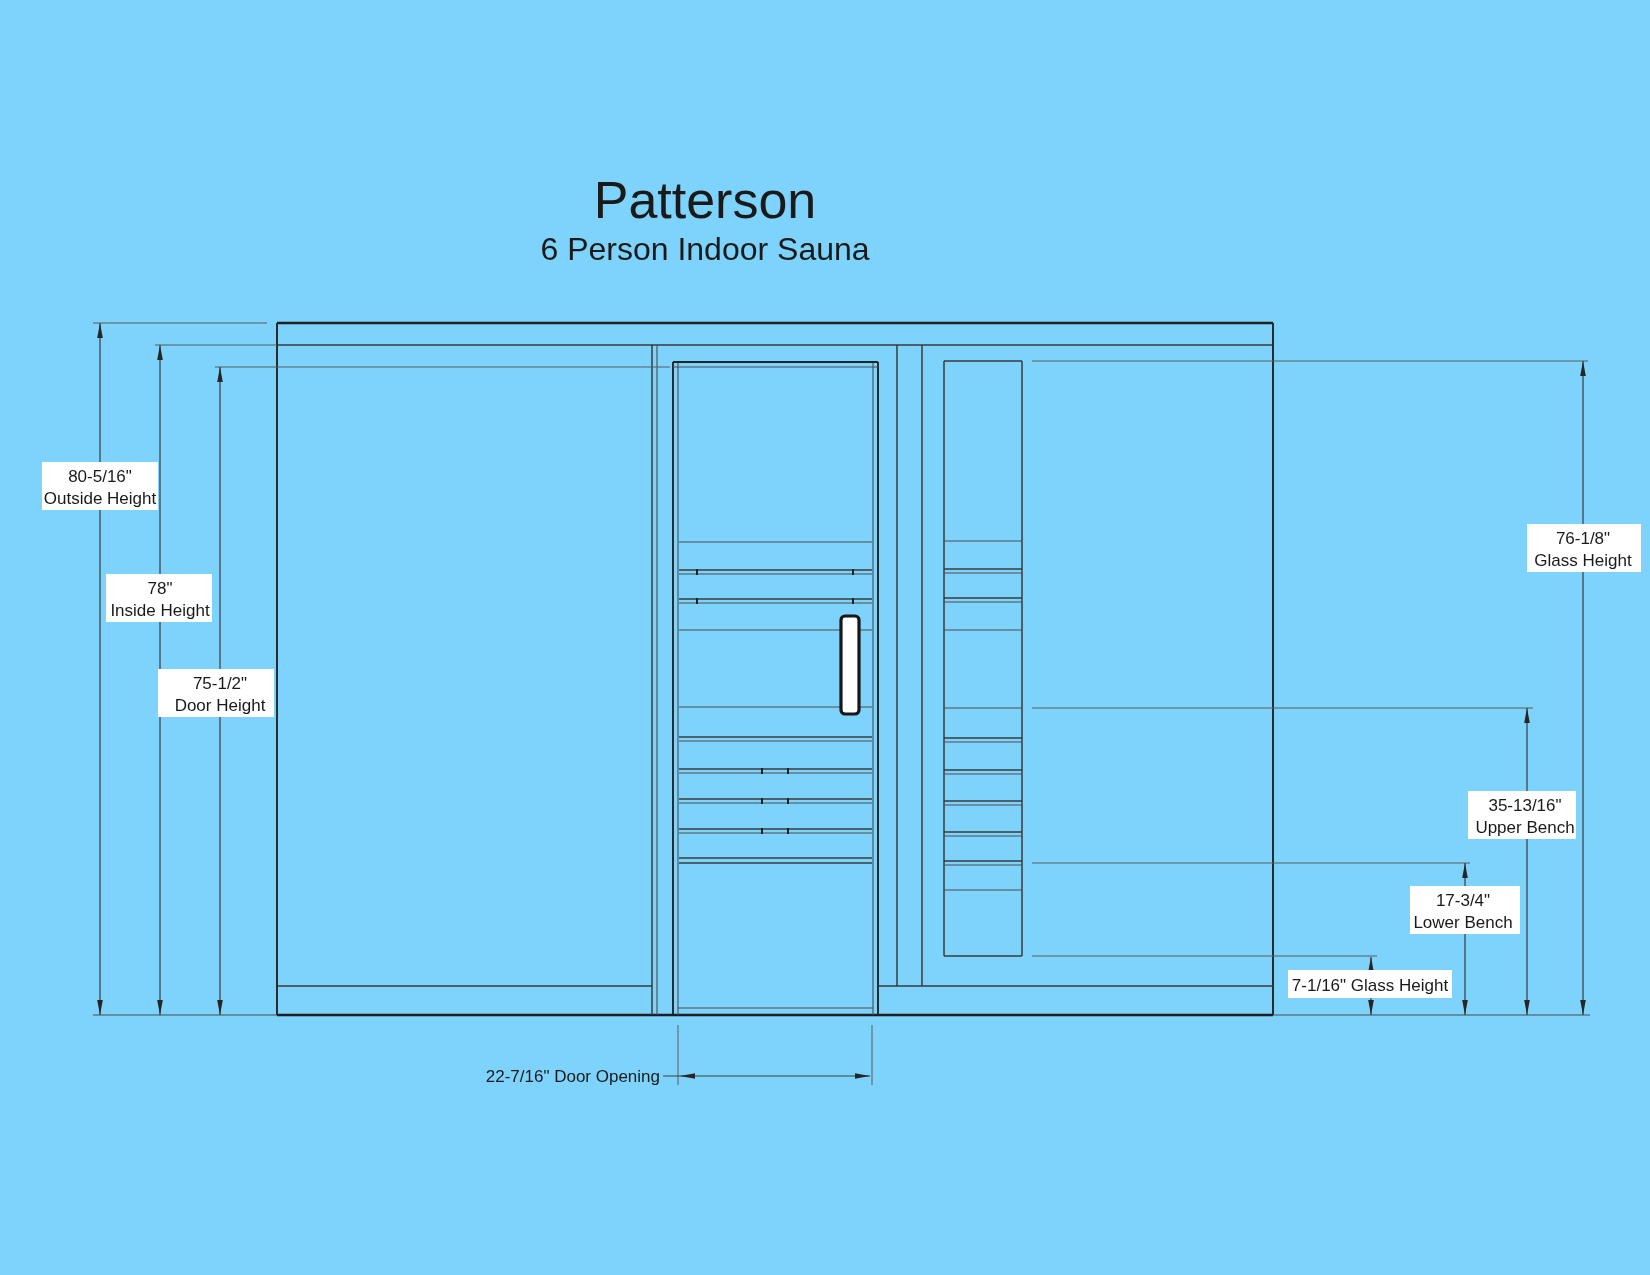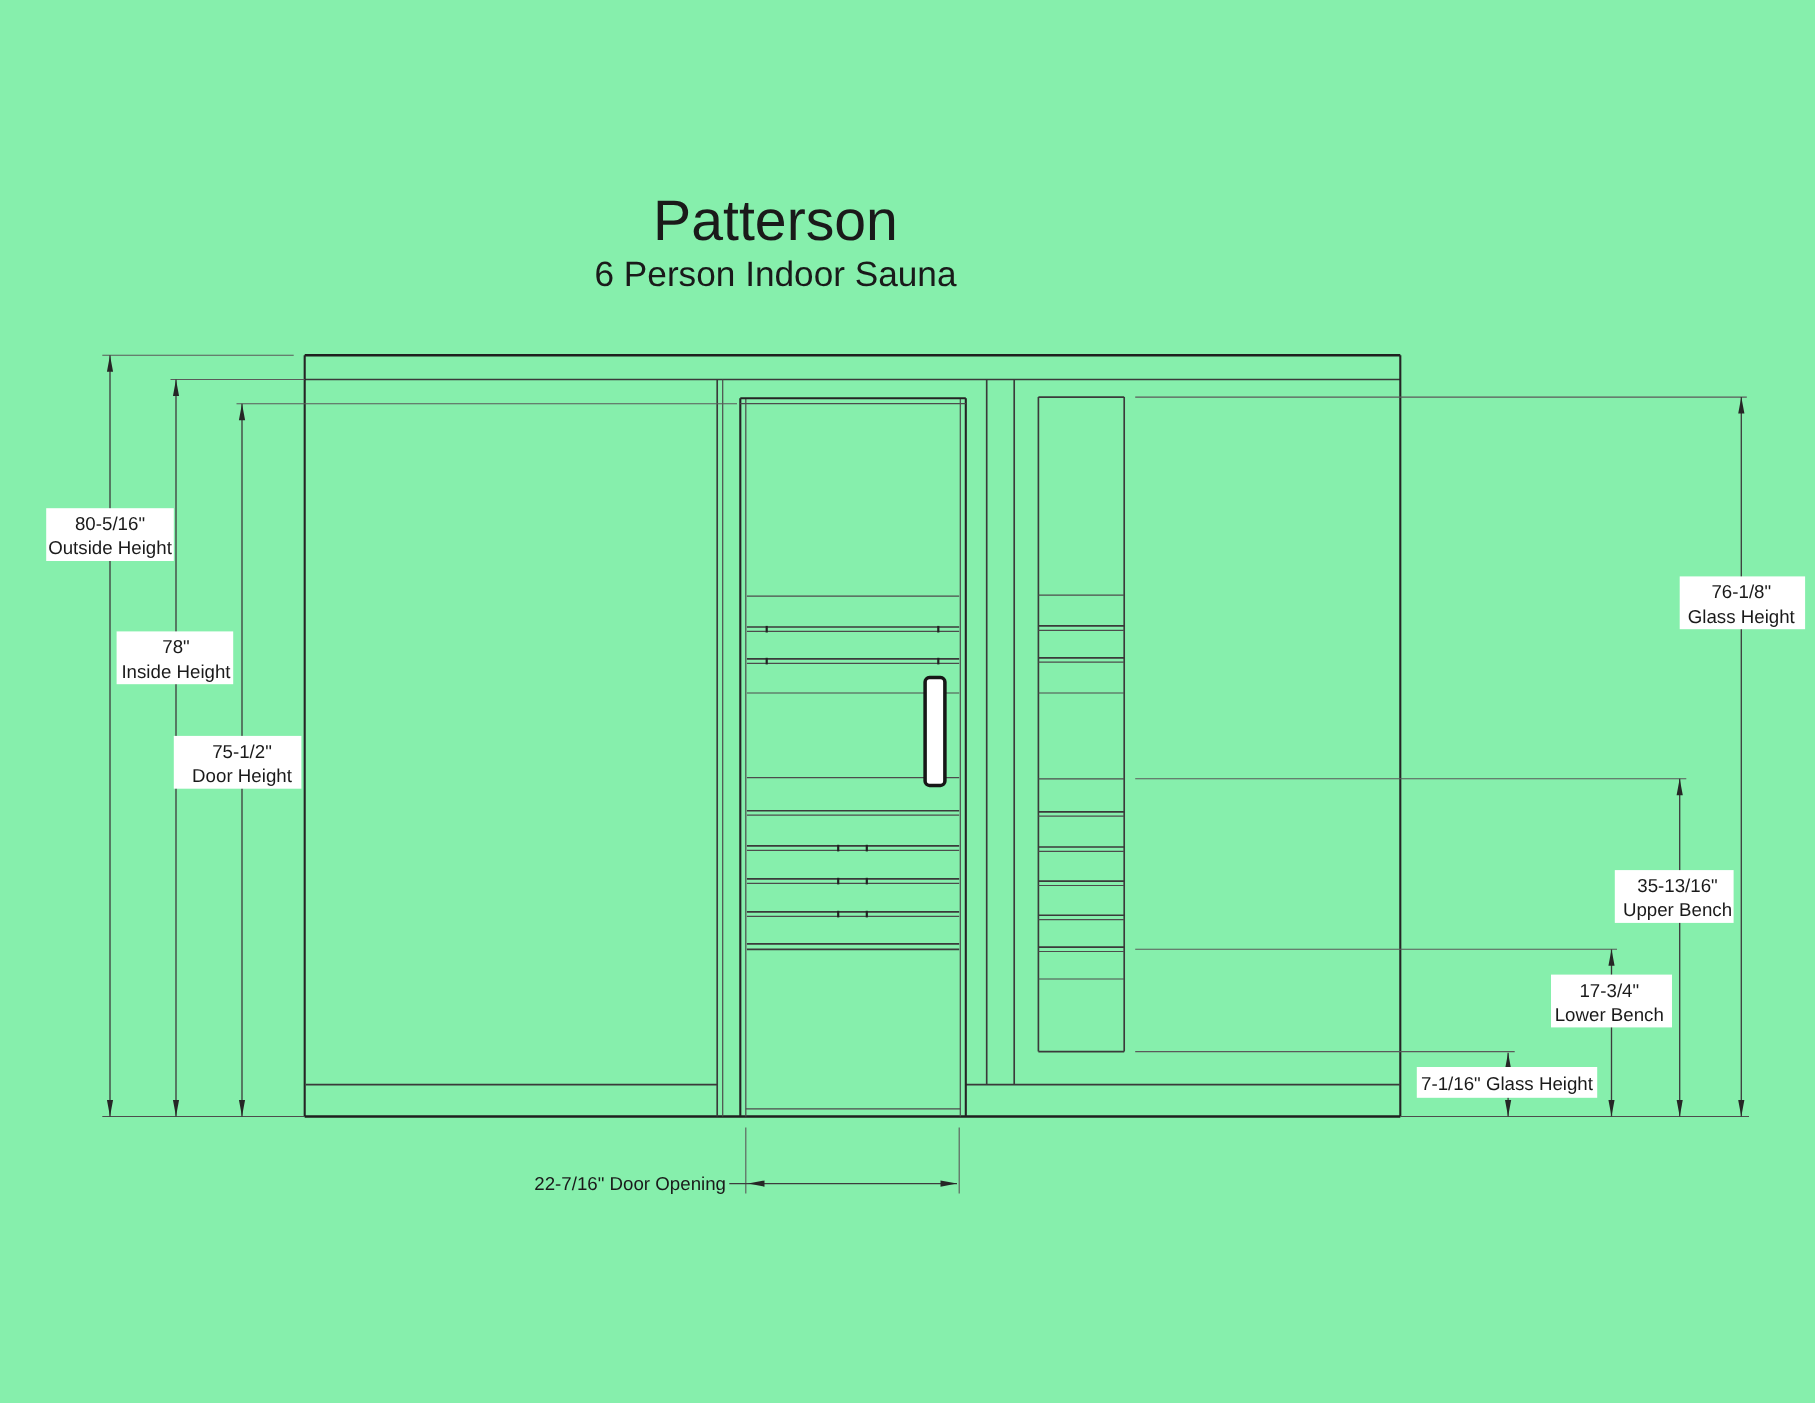--- a/index.html
+++ b/index.html
@@ -1,16 +1,16 @@
 <!DOCTYPE html>
 <html><head>
 <meta charset="utf-8">
 <style>
   html,body{margin:0;padding:0;background:#ffffff;}
-  .canvas{position:relative;width:1650px;height:1275px;background:#86efac;overflow:hidden;}
+  .canvas{position:relative;width:1650px;height:1275px;background:#7dd3fc;overflow:hidden;}
   svg{position:absolute;left:0;top:0;}
   text{fill:#1a1a1a;font-family:"Liberation Sans",sans-serif;}
   .ttl{font-size:52px;}
   .sub{font-size:32px;}
   .lbl{font-size:17px;}
   line{stroke-linecap:butt;}
   .hv{stroke:#1f1f1f;stroke-width:2.4;}
   .ed{stroke:#242424;stroke-width:1.9;}
   .md{stroke:#3a3a3a;stroke-width:1.5;}
   .th{stroke:#4c4c4c;stroke-width:1.1;}

